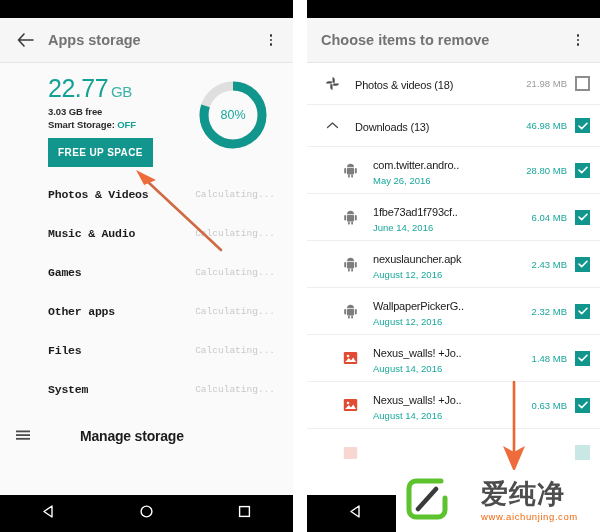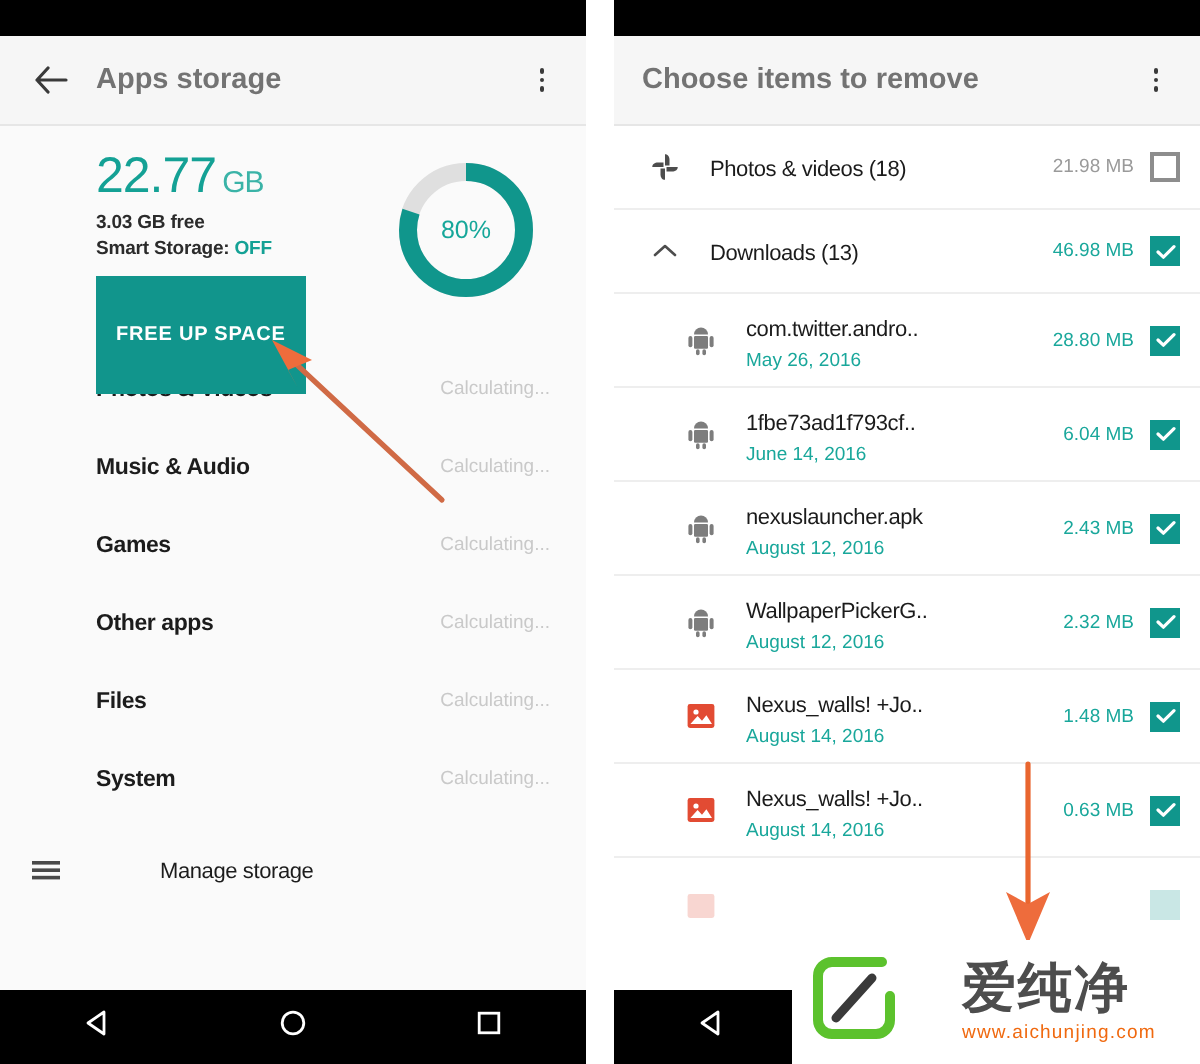--- a/index.html
+++ b/index.html
@@ -41,43 +41,43 @@
   .summary{display:flex;padding:12px 0 4px 0;position:relative;height:108px;box-sizing:border-box;}
   .sum-left{padding-left:48px;flex:1 1 auto;}
   .bignum{font-size:25px;color:#14a195;letter-spacing:-0.5px;line-height:1.05;font-weight:400;}
   .bignum .unit{font-size:15px;color:#3ab3a7;margin-left:3px;}
   .subline{font-size:9.5px;color:#2b2b2b;margin-top:5px;font-weight:bold;letter-spacing:-0.1px;}
   .subline2{font-size:9.5px;color:#2b2b2b;margin-top:2px;font-weight:bold;letter-spacing:-0.1px;}
   .subline2 .off{color:#14a195;}
   .fub{
     margin-top:8px;display:inline-block;background:#11958c;color:#ffffff;
     font-size:10px;font-weight:bold;letter-spacing:0.4px;
-    padding:24px 10px;border:0;cursor:pointer;
+    padding:9px 10px;border:0;cursor:pointer;
   }
   .donut{position:absolute;right:22px;top:14px;width:76px;height:76px;}
   .donut .pct{
     position:absolute;left:0;top:0;width:76px;height:76px;
     display:flex;align-items:center;justify-content:center;
     font-size:12.5px;color:#16a79a;
   }
 
   
-  .llist{margin-top:4px;}
+  .llist{margin-top:4px;font-family:Liberation Mono, monospace;}
   .lrow{
     height:39px;display:flex;align-items:center;
     padding:0 18px 0 48px;box-sizing:border-box;
   }
   .lrow .lbl{font-size:11.5px;color:#1c1c1c;flex:1 1 auto;font-weight:bold;letter-spacing:-0.2px;}
   .lrow .val{font-size:9.5px;color:#c9c9c9;}
   .manage{
     display:flex;align-items:center;height:42px;padding:0 18px 0 14px;box-sizing:border-box;
     margin-top:6px;
   }
   .manage .mi{width:18px;display:flex;align-items:center;justify-content:center;}
-  .manage .mlbl{font-size:11px;color:#1c1c1c;margin-left:16px;font-weight:normal;letter-spacing:-0.2px;padding-left:32px;}
+  .manage .mlbl{font-size:14px;color:#1c1c1c;margin-left:16px;font-weight:bold;letter-spacing:-0.2px;padding-left:32px;}
 
   
   .rbody{background:#ffffff;height:100%;overflow:hidden;}
   .rrow{
     display:flex;align-items:center;height:42px;box-sizing:border-box;
     padding:0 10px 0 12px;border-bottom:1px solid #eeeeee;background:#ffffff;
   }
   .rrow.child{padding-left:30px;height:47px;}
   .rrow .ic{width:26px;flex:0 0 auto;display:flex;align-items:center;justify-content:center;}
   .rrow .txt{flex:1 1 auto;min-width:0;padding-left:10px;}

